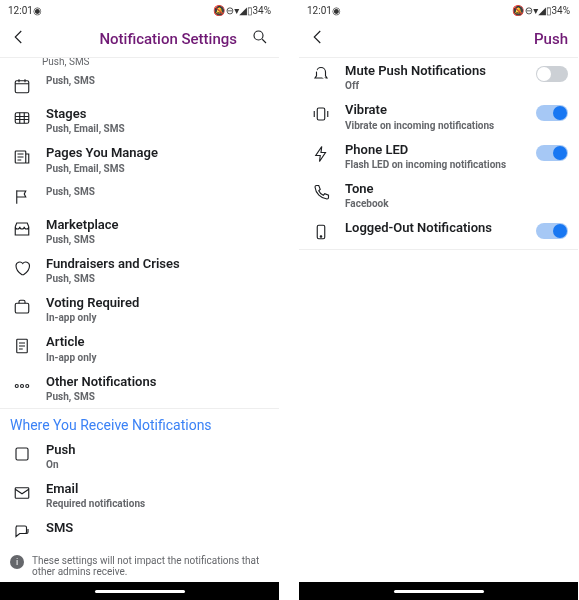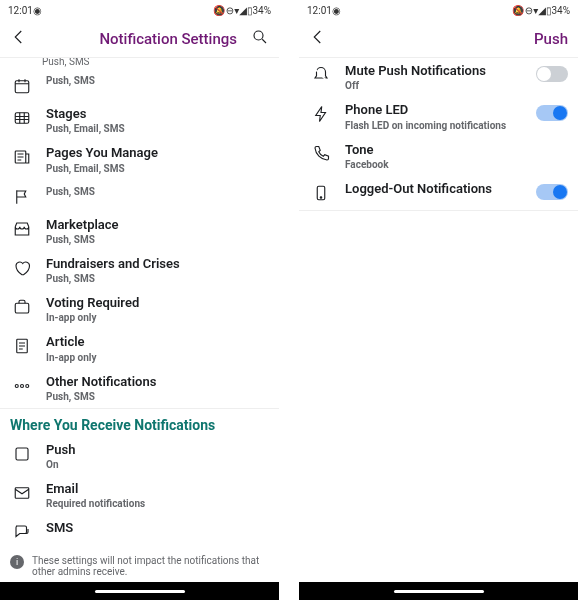--- a/index.html
+++ b/index.html
@@ -84,22 +84,22 @@
     line-height: 1.25;
   }
   .row .sub {
     font-size: 10px;
     color: #65676b;
     line-height: 1.3;
     font-weight: bold;
   }
   .section-title {
     font-size: 14px;
-    font-weight: 700;
-    color: #0f766e;
+    font-weight: 400;
+    color: #3b82f6;
     padding: 8px 10px 4px 10px;
     border-top: 1px solid #eee;
   }
   .footnote {
     display: flex;
     gap: 8px;
     padding: 8px 10px;
     font-size: 10px;
     color: #65676b;
     align-items: flex-start;
@@ -358,20 +358,35 @@
           <div class="text">
             <span class="label">Mute Push Notifications</span>
             <span class="sub">Off</span>
           </div>
           <div class="toggle off">
             <div class="knob"></div>
           </div>
         </div>
         <div class="row">
           <span class="icon">
+            <svg viewBox="0 0 24 24">
+              <rect x="7" y="4" width="10" height="16" rx="2"></rect>
+              <path d="M3 8v8M21 8v8"></path>
+            </svg>
+          </span>
+          <div class="text">
+            <span class="label">Vibrate</span>
+            <span class="sub">Vibrate on incoming notifications</span>
+          </div>
+          <div class="toggle on">
+            <div class="knob"></div>
+          </div>
+        </div>
+        <div class="row">
+          <span class="icon">
             <svg viewBox="0 0 24 24" fill="#1c1e21" stroke="none">
               <path d="M13 2L5 14h6l-1 8 8-12h-6z"></path>
             </svg>
           </span>
           <div class="text">
             <span class="label">Phone LED</span>
             <span class="sub">Flash LED on incoming notifications</span>
           </div>
           <div class="toggle on">
             <div class="knob"></div>

